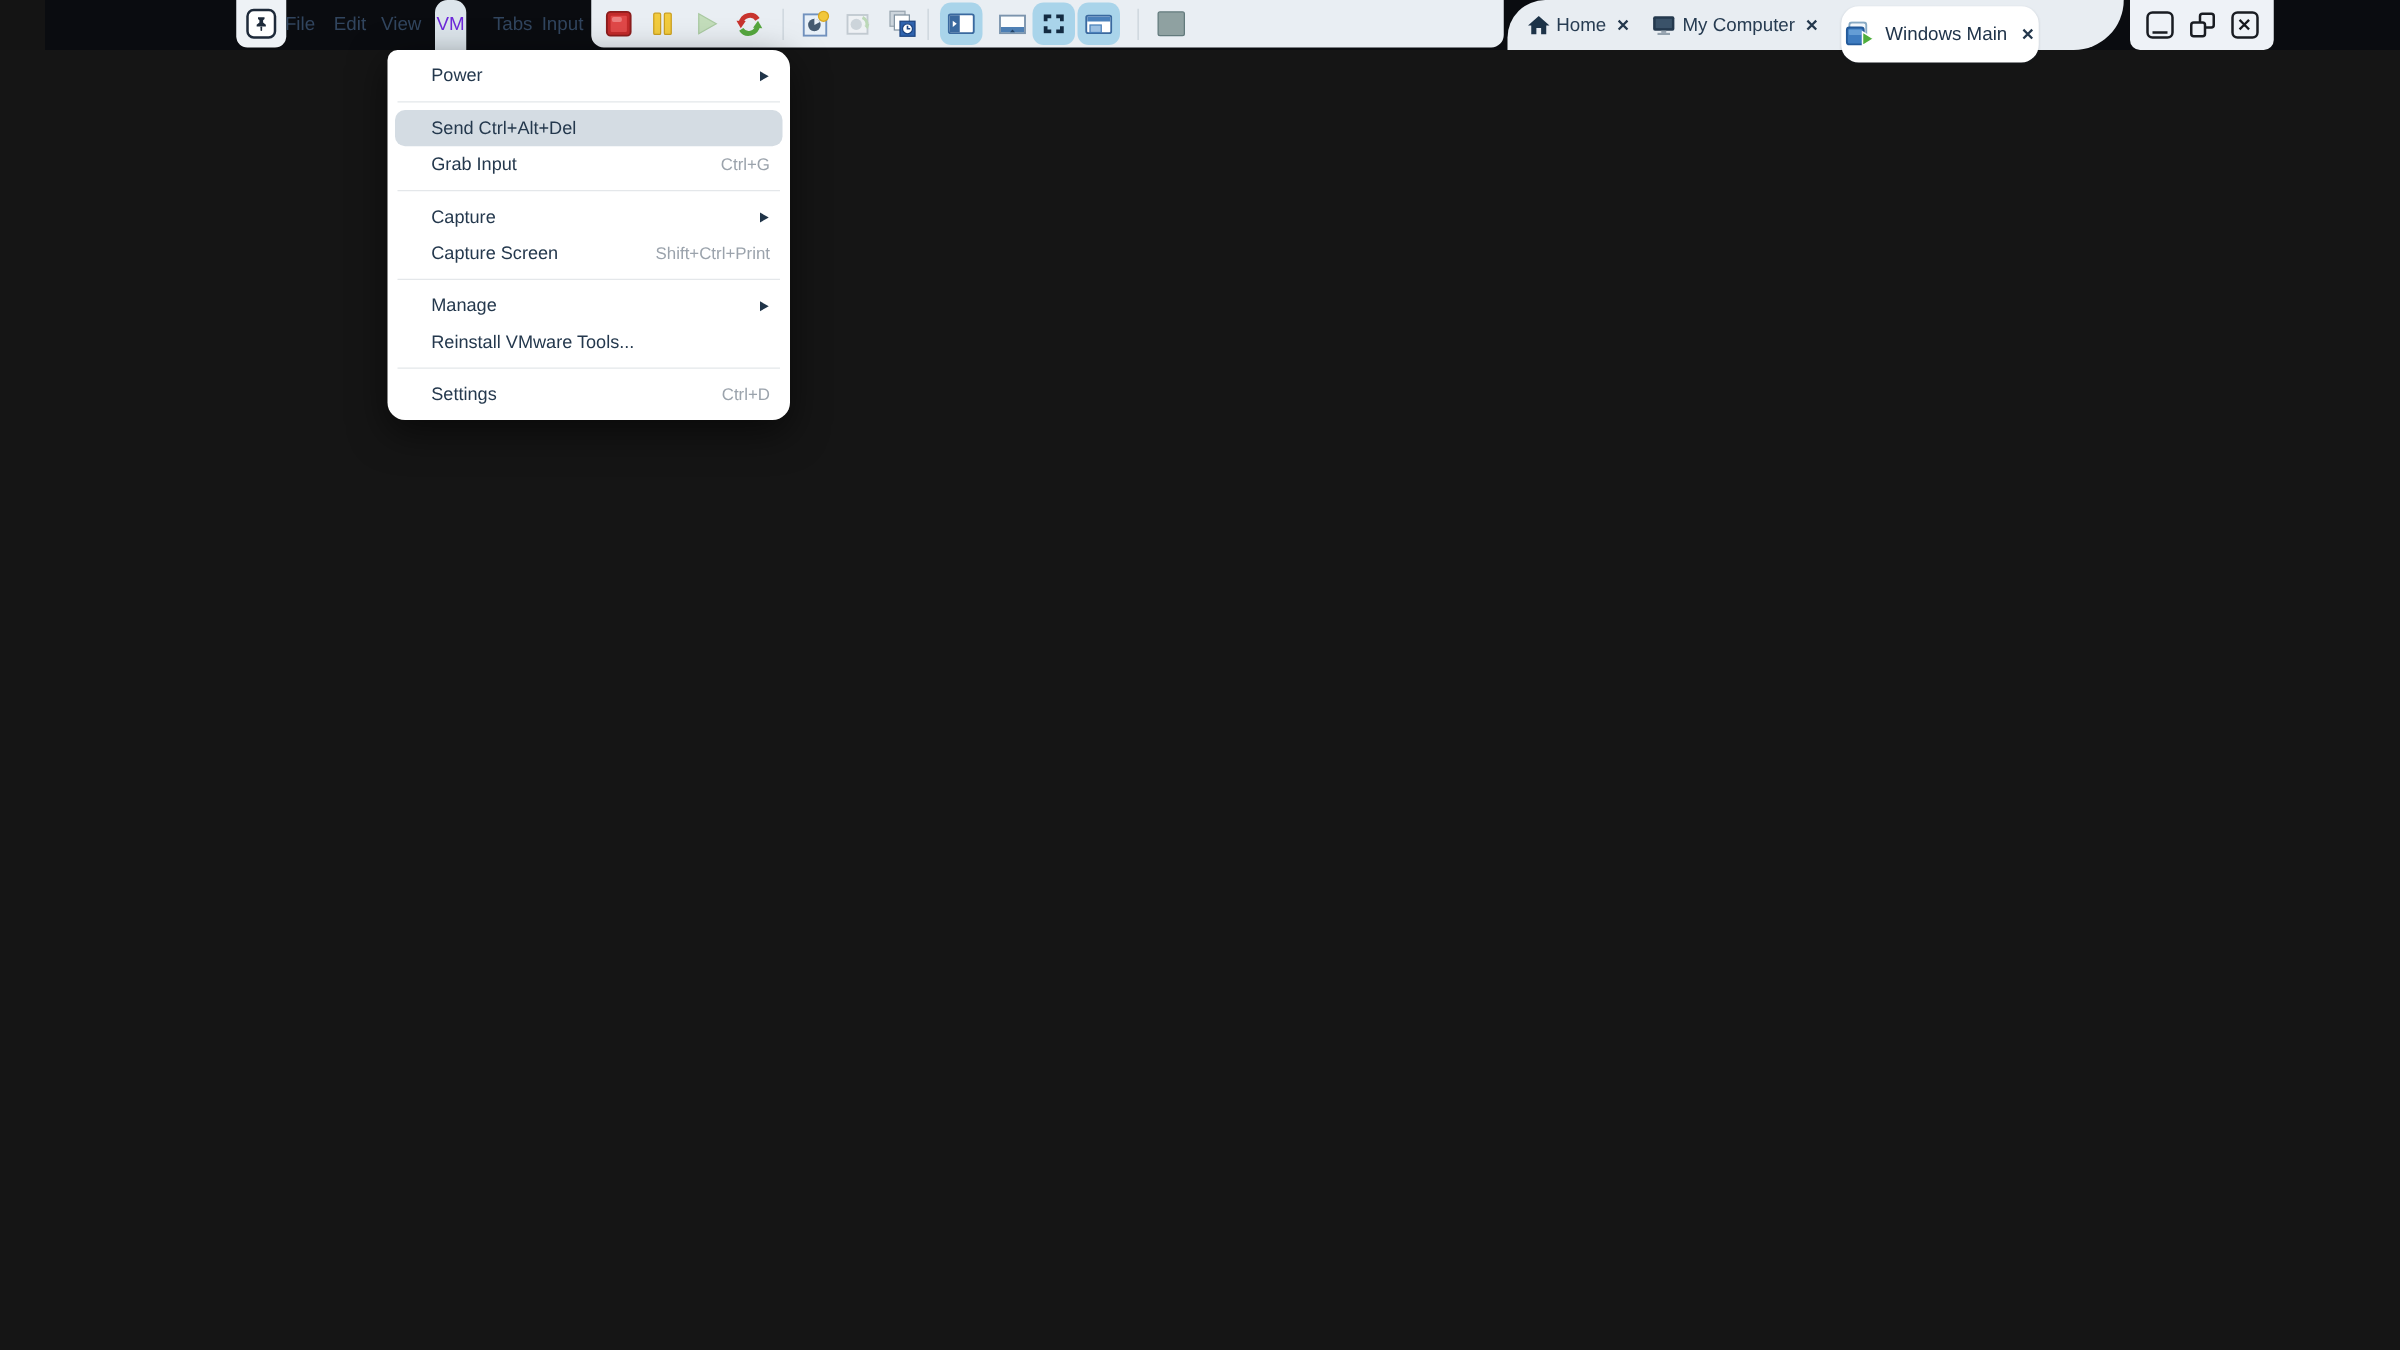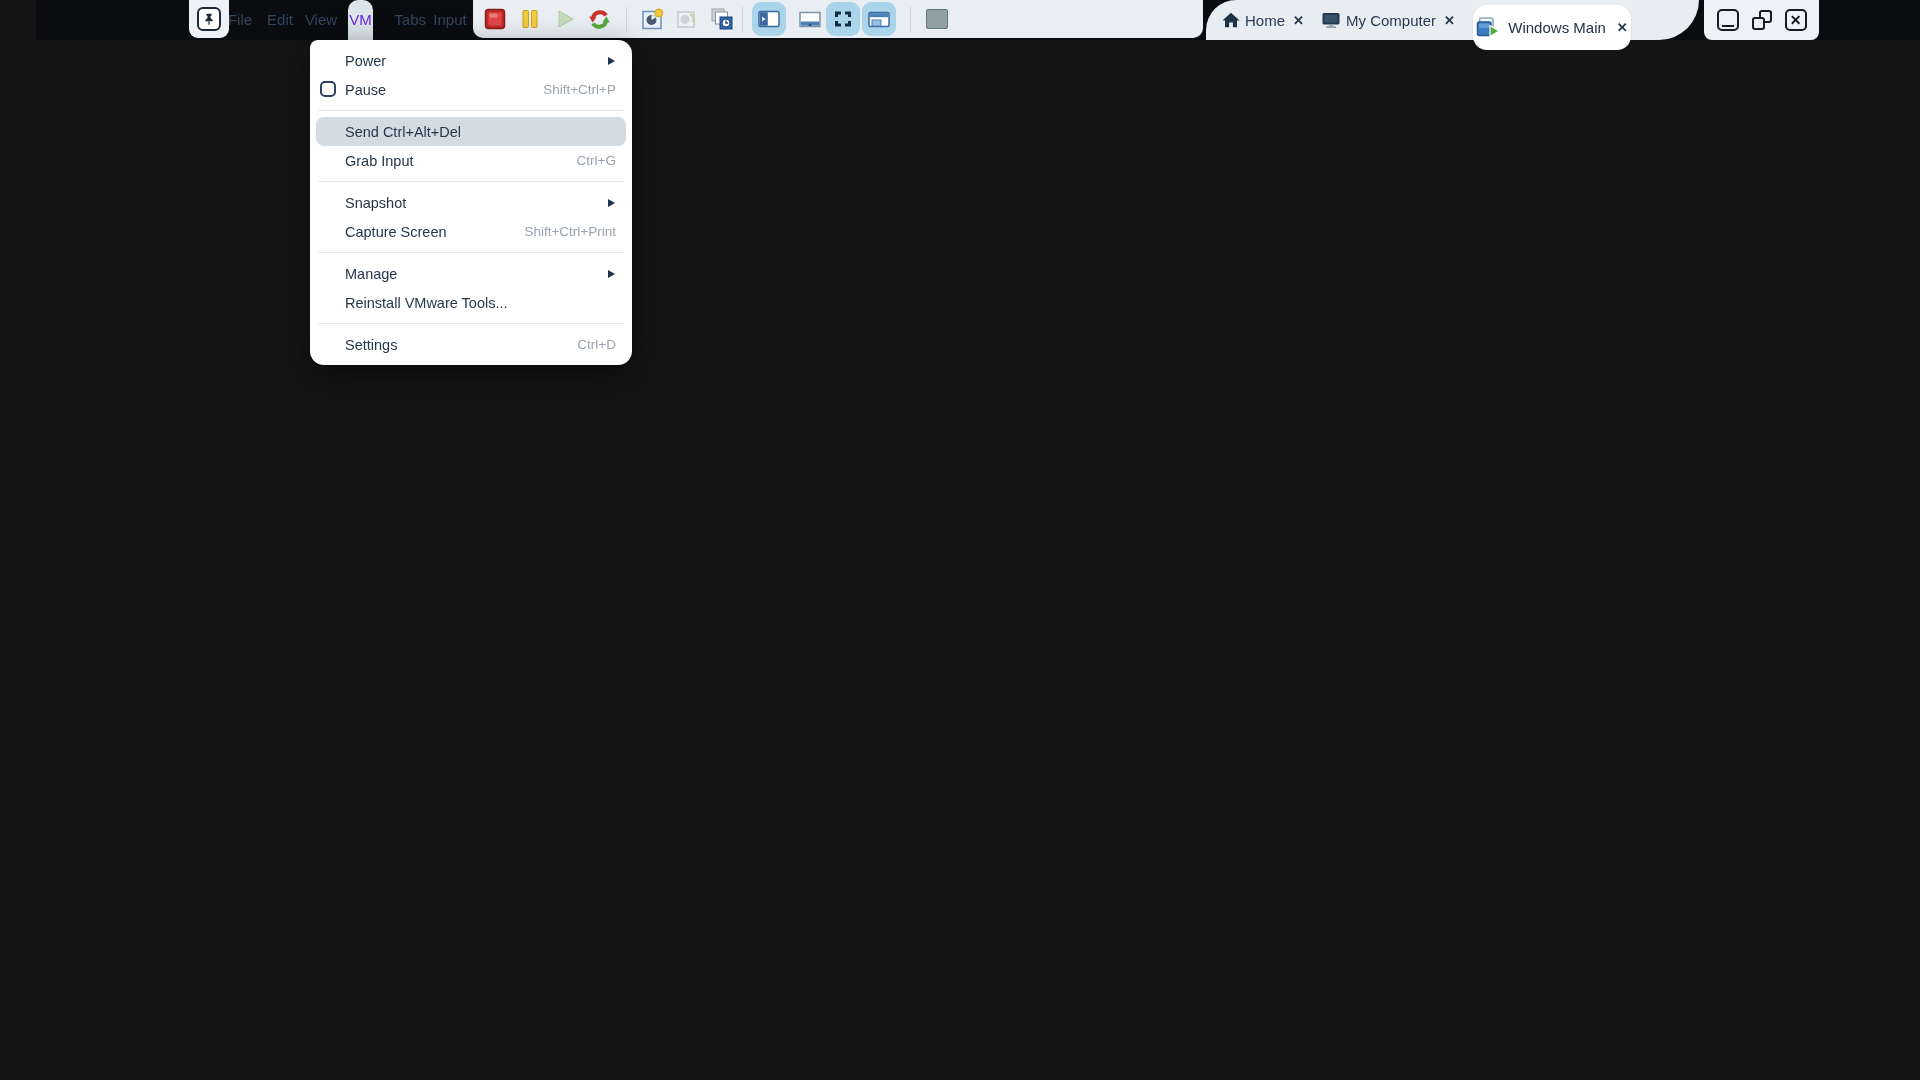--- a/index.html
+++ b/index.html
@@ -225,36 +225,31 @@
     </div>
     <div class="wbtn boxed close">✕</div>
   </div>
 </div>
 
 <div id="vm-menu">
   <div class="mrow">
     <span>Power</span>
     <span class="marrow"></span>
   </div>
-  <div class="mrow">
-    <span class="mcheck"></span>
-    <span>Pause</span>
-    <span class="msc">Shift+Ctrl+P</span>
-  </div>
   <div class="msep"></div>
   <div class="mrow hl">
     <span>Send Ctrl+Alt+Del</span>
   </div>
   <div class="mrow">
     <span>Grab Input</span>
     <span class="msc">Ctrl+G</span>
   </div>
   <div class="msep"></div>
   <div class="mrow">
-    <span>Snapshot</span>
+    <span>Capture</span>
     <span class="marrow"></span>
   </div>
   <div class="mrow">
     <span>Capture Screen</span>
     <span class="msc">Shift+Ctrl+Print</span>
   </div>
   <div class="msep"></div>
   <div class="mrow">
     <span>Manage</span>
     <span class="marrow"></span>

